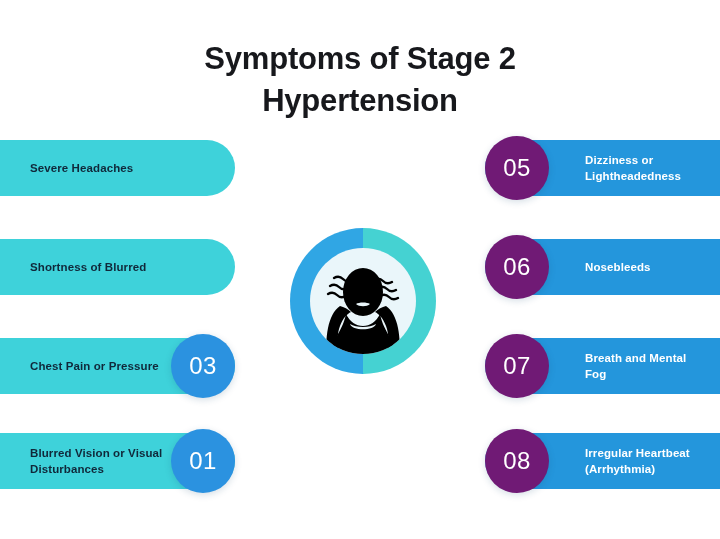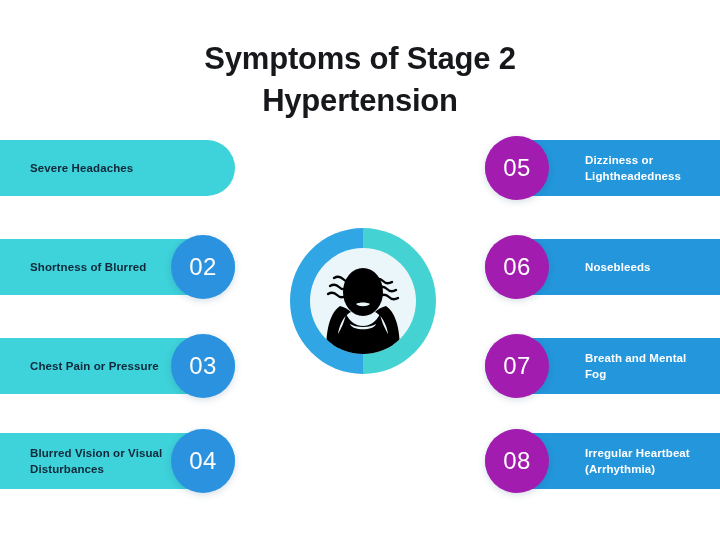--- a/index.html
+++ b/index.html
@@ -86,21 +86,21 @@
     display: flex;
     align-items: center;
     justify-content: center;
     color: #ffffff;
     font-size: 24px;
     font-weight: 300;
     letter-spacing: 0.5px;
     box-shadow: 0 2px 7px rgba(20, 70, 110, 0.18);
   }
   .row-left .badge  { right: 0px; background: #2b92e0; }
-  .row-right .badge { left: 0px;  background: #a21caf; }
+  .row-right .badge { left: 0px;  background: #701a75; }
 
   
   .emblem {
     position: absolute;
     left: 290px;
     top: 228px;
     width: 146px;
     height: 146px;
   }
   .emblem .ring {
@@ -137,35 +137,34 @@
   <div class="row row-left" style="top:140px;">
     <div class="bar">
       <div class="label">Severe Headaches</div>
     </div>
   </div>
 
   <div class="row row-left" style="top:239px;">
     <div class="bar">
       <div class="label">Shortness of Blurred</div>
     </div>
-    <div class="badge">02</div>
   </div>
 
   <div class="row row-left" style="top:338px;">
     <div class="bar">
       <div class="label">Chest Pain or Pressure</div>
     </div>
     <div class="badge">03</div>
   </div>
 
   <div class="row row-left" style="top:433px;">
     <div class="bar">
       <div class="label">Blurred Vision or Visual Disturbances</div>
     </div>
-    <div class="badge">04</div>
+    <div class="badge">01</div>
   </div>
 
   <div class="emblem">
     <div class="ring"></div>
     <div class="inner">
       <svg width="106" height="92" viewBox="0 0 106 92">
         <g fill="#000000">
 
           <ellipse cx="53" cy="30" rx="20" ry="24"></ellipse>
 

